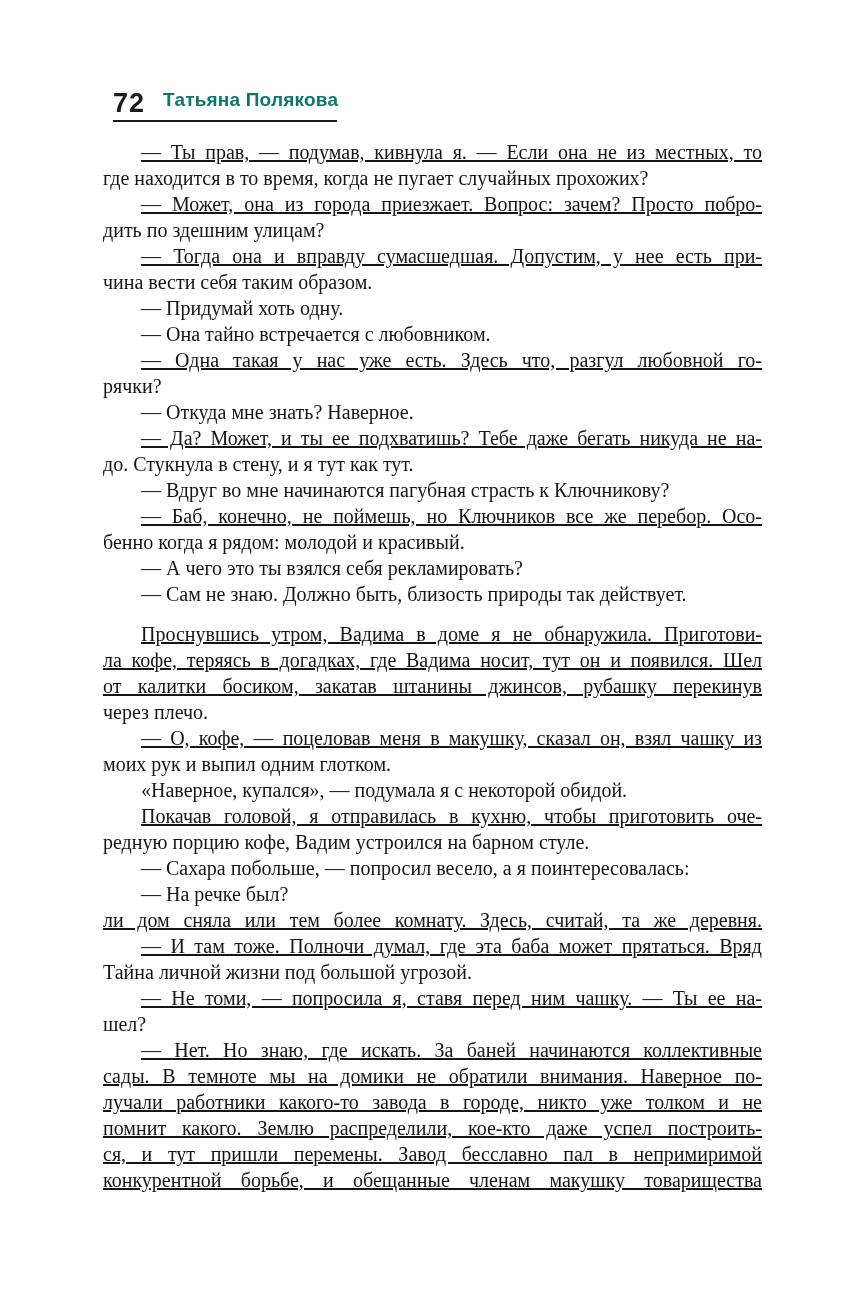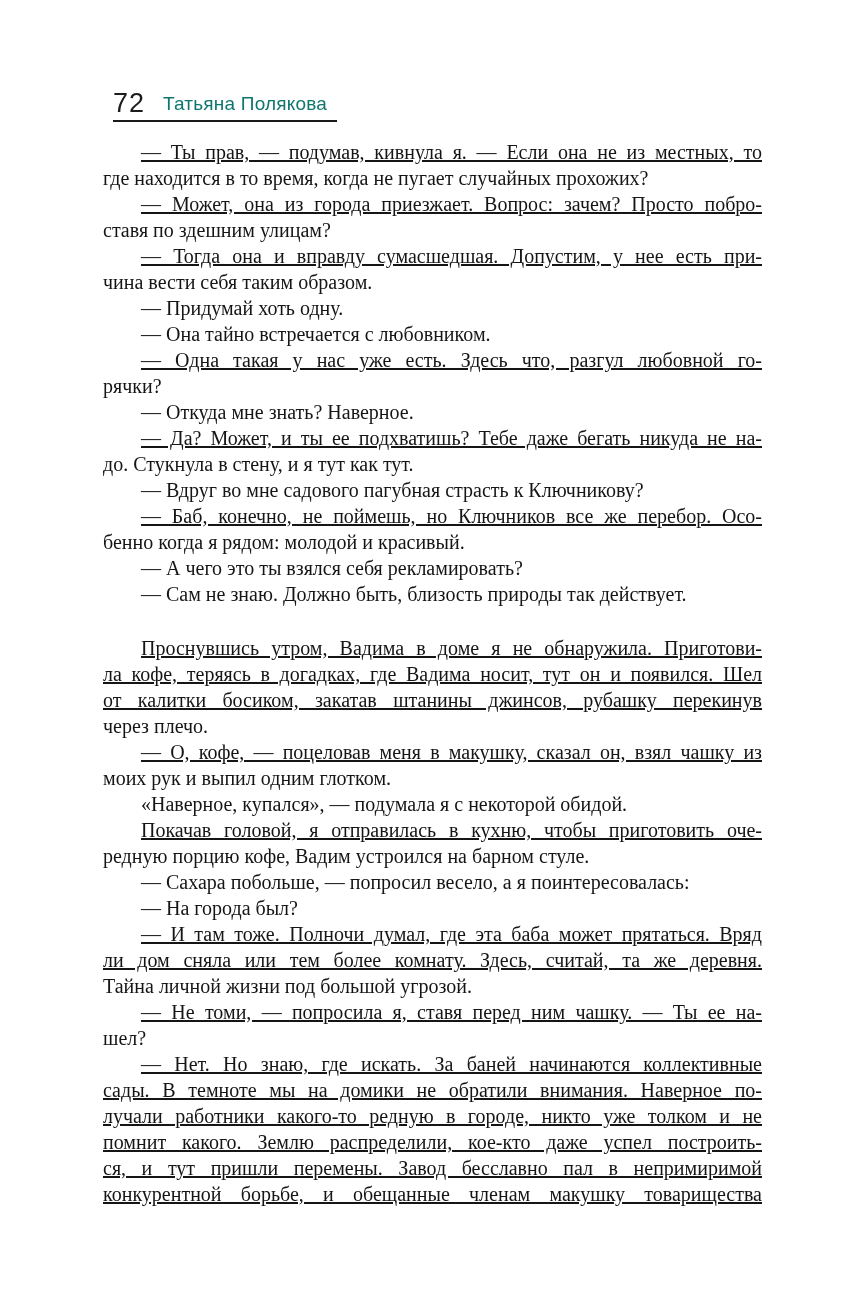--- a/index.html
+++ b/index.html
@@ -13,21 +13,21 @@
     width:844px;height:1311px;
     margin:0 auto;
     background:var(--bg-color);
     box-sizing:border-box;
     padding:90px 82px 0 103px;
     color:var(--text-color);
     overflow:hidden;
   }
   
   .header{margin-left:10px;}
-  .header-line{display:flex;align-items:center;}
+  .header-line{display:flex;align-items:flex-start;font-weight:bold;}
   .pagenum{
     font-family:"Liberation Sans",sans-serif;
     font-size:27px;line-height:26px;
     letter-spacing:1px;
     color:#1c1c1c;
   }
   .author{
     font-family:"Liberation Sans",sans-serif;
     font-size:19px;line-height:19px;
     margin-left:18px;
@@ -40,21 +40,21 @@
     margin-top:4px;
   }
   
   .bodytext{
     margin-top:17px;
     width:659px;
     font-family:"Liberation Serif","DejaVu Serif",serif;
     font-size:20px;
     color:var(--text-color);
   }
-  .section + .section{margin-top:28px;}
+  .section + .section{margin-top:14px;}
   .para{margin:0;}
   .line{
     height:26px;
     line-height:26px;
     overflow:hidden;
     white-space:normal;
   }
   .line.j{text-align:justify;text-decoration:underline;}
   .line.j::after{content:"";display:inline-block;width:100%;vertical-align:top;}
   .line.first{text-indent:38px;}
@@ -71,21 +71,21 @@
     <div class="rule"></div>
   </header>
   <main class="bodytext" id="bodytext">
       <div class="section">
         <div class="para">
           <div class="line j first">— Ты прав, — подумав, кивнула я. — Если она не из местных, то</div>
           <div class="line">где находится в то время, когда не пугает случайных прохожих?</div>
         </div>
         <div class="para">
           <div class="line j first">— Может, она из города приезжает. Вопрос: зачем? Просто побро-</div>
-          <div class="line">ставя по здешним улицам?</div>
+          <div class="line">дить по здешним улицам?</div>
         </div>
         <div class="para">
           <div class="line j first">— Тогда она и вправду сумасшедшая. Допустим, у нее есть при-</div>
           <div class="line">чина вести себя таким образом.</div>
         </div>
         <div class="para">
           <div class="line first">— Придумай хоть одну.</div>
         </div>
         <div class="para">
           <div class="line first">— Она тайно встречается с любовником.</div>
@@ -95,21 +95,21 @@
           <div class="line">рячки?</div>
         </div>
         <div class="para">
           <div class="line first">— Откуда мне знать? Наверное.</div>
         </div>
         <div class="para">
           <div class="line j first">— Да? Может, и ты ее подхватишь? Тебе даже бегать никуда не на-</div>
           <div class="line">до. Стукнула в стену, и я тут как тут.</div>
         </div>
         <div class="para">
-          <div class="line first">— Вдруг во мне садового пагубная страсть к Ключникову?</div>
+          <div class="line first">— Вдруг во мне начинаются пагубная страсть к Ключникову?</div>
         </div>
         <div class="para">
           <div class="line j first">— Баб, конечно, не поймешь, но Ключников все же перебор. Осо-</div>
           <div class="line">бенно когда я рядом: молодой и красивый.</div>
         </div>
         <div class="para">
           <div class="line first">— А чего это ты взялся себя рекламировать?</div>
         </div>
         <div class="para">
           <div class="line first">— Сам не знаю. Должно быть, близость природы так действует.</div>
@@ -130,34 +130,34 @@
           <div class="line first">«Наверное, купался», — подумала я с некоторой обидой.</div>
         </div>
         <div class="para">
           <div class="line j first">Покачав головой, я отправилась в кухню, чтобы приготовить оче-</div>
           <div class="line">редную порцию кофе, Вадим устроился на барном стуле.</div>
         </div>
         <div class="para">
           <div class="line first">— Сахара побольше, — попросил весело, а я поинтересовалась:</div>
         </div>
         <div class="para">
-          <div class="line first">— На города был?</div>
+          <div class="line first">— На речке был?</div>
         </div>
         <div class="para">
+          <div class="line j">ли дом сняла или тем более комнату. Здесь, считай, та же деревня.</div>
           <div class="line j first">— И там тоже. Полночи думал, где эта баба может прятаться. Вряд</div>
-          <div class="line j">ли дом сняла или тем более комнату. Здесь, считай, та же деревня.</div>
           <div class="line">Тайна личной жизни под большой угрозой.</div>
         </div>
         <div class="para">
           <div class="line j first">— Не томи, — попросила я, ставя перед ним чашку. — Ты ее на-</div>
           <div class="line">шел?</div>
         </div>
         <div class="para">
           <div class="line j first">— Нет. Но знаю, где искать. За баней начинаются коллективные</div>
           <div class="line j">сады. В темноте мы на домики не обратили внимания. Наверное по-</div>
-          <div class="line j">лучали работники какого-то редную в городе, никто уже толком и не</div>
+          <div class="line j">лучали работники какого-то завода в городе, никто уже толком и не</div>
           <div class="line j">помнит какого. Землю распределили, кое-кто даже успел построить-</div>
           <div class="line j">ся, и тут пришли перемены. Завод бесславно пал в непримиримой</div>
           <div class="line j">конкурентной борьбе, и обещанные членам макушку товарищества</div>
         </div>
       </div>
     </main>
 </div>
 
 </body></html>

